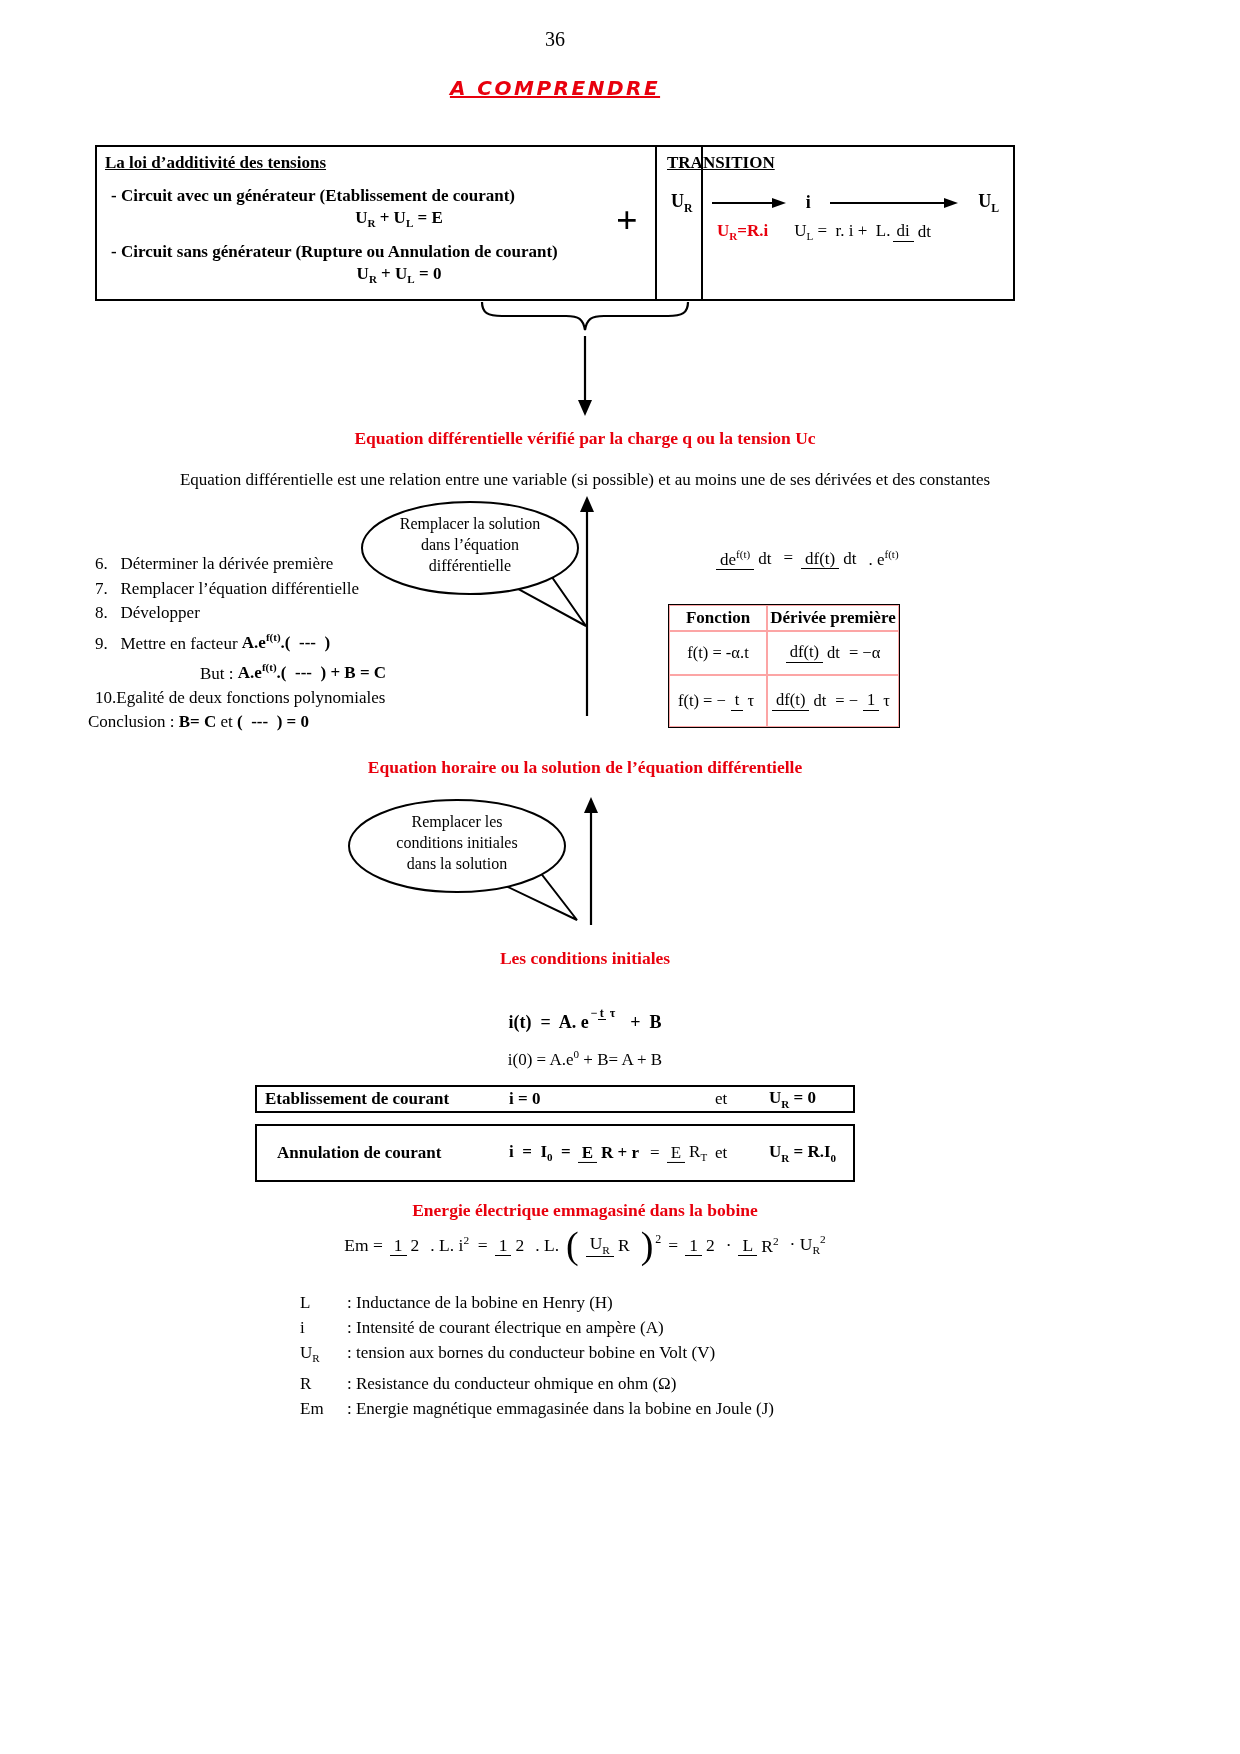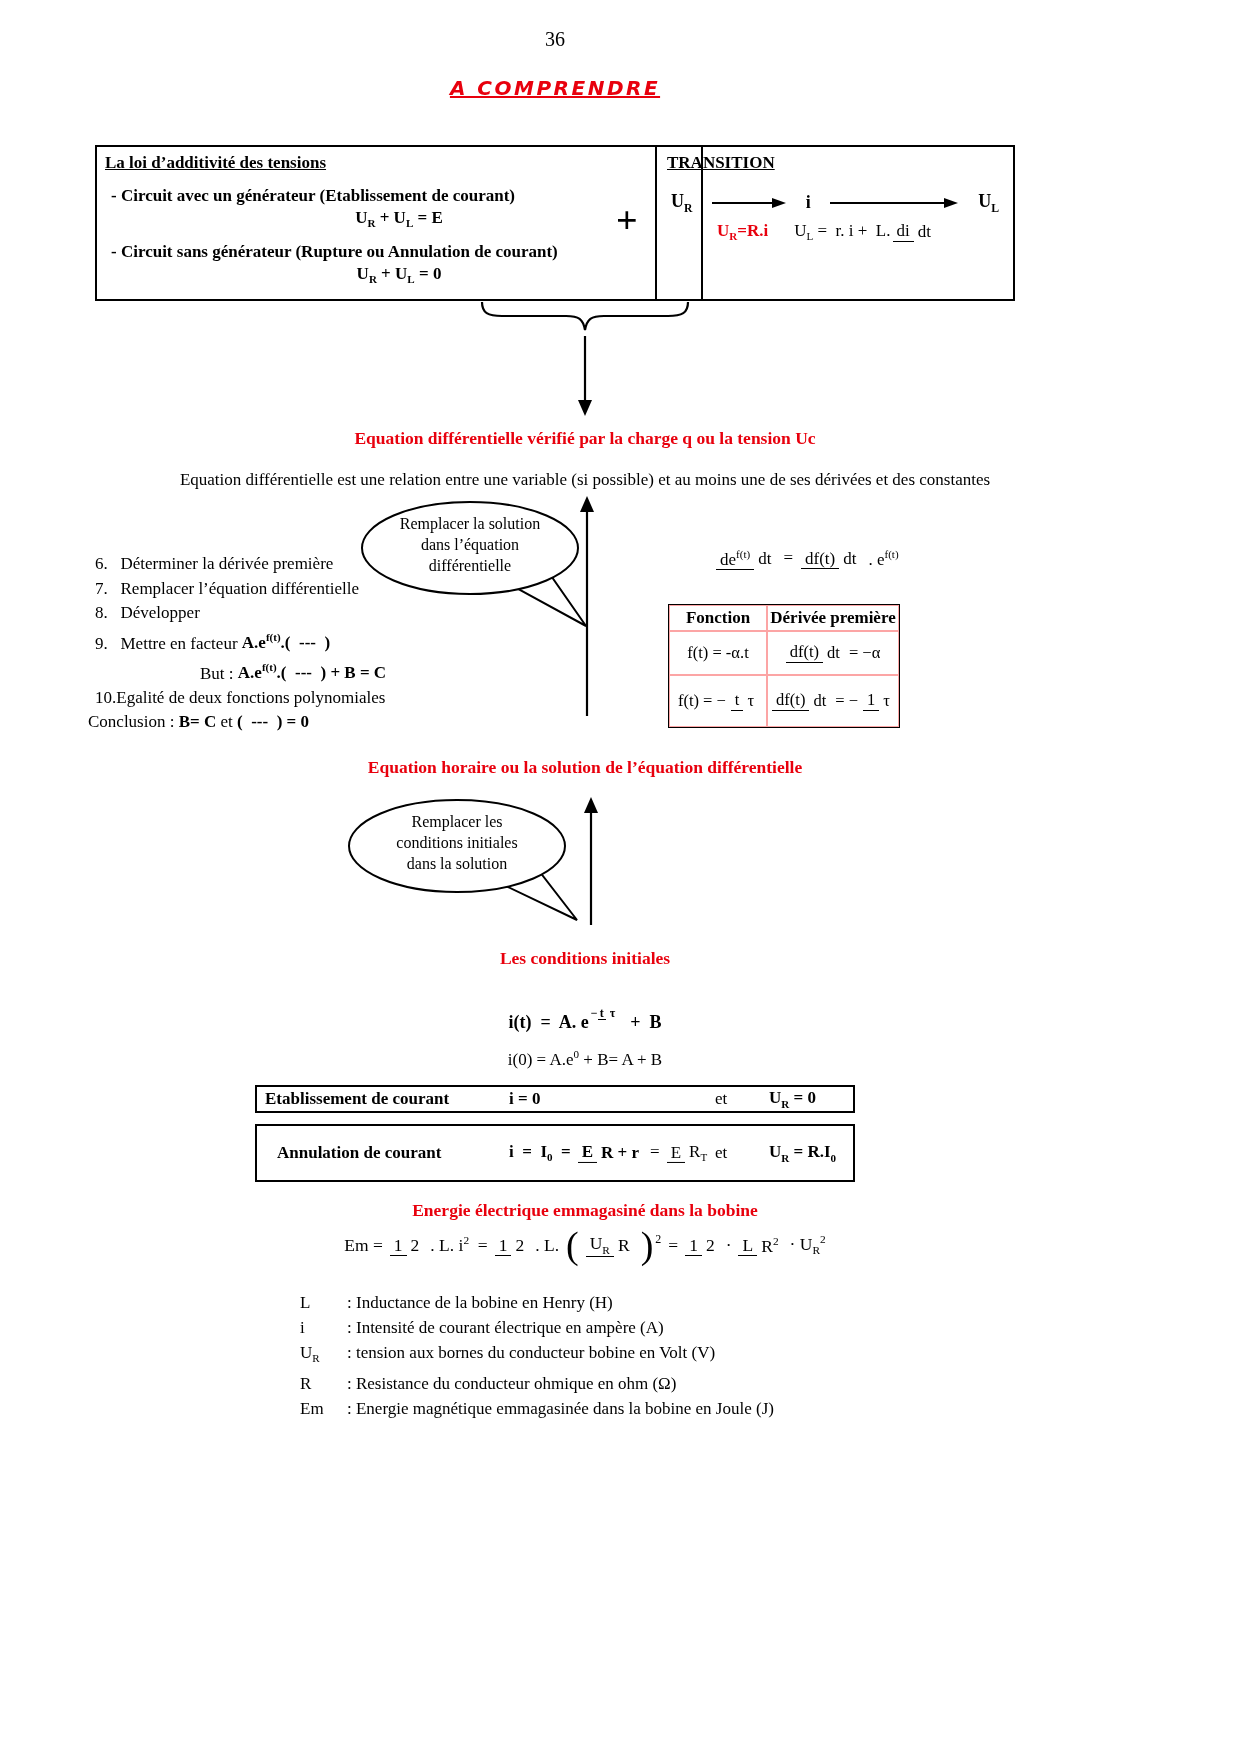--- a/index.html
+++ b/index.html
@@ -76,21 +76,21 @@
   .eq-it span { white-space:pre; }
   .expgroup { display:inline-flex; align-items:center; transform:translateY(-9px); font-size:12px; margin:0 2px; }
   .eq-i0 { top:1048px; left:0; width:1170px; text-align:center; font-size:17px; }
 
   .cond-box { border:2px solid #000; left:255px; width:600px; font-size:17px; }
   .box1 { top:1085px; height:28px; }
   .box2 { top:1124px; height:58px; }
   .cond-box > span, .cond-box > div { position:absolute; top:50%; transform:translateY(-50%); white-space:pre; }
   .cb-label1 { left:8px; } .cb-i1 { left:252px; } .cb-et1 { left:458px; } .cb-ur1 { left:512px; }
   .cb-label2 { left:20px; } .cb-et2 { left:458px; } .cb-ur2 { left:512px; }
-  .cb-ieq { left:252px; display:inline-flex; align-items:flex-start; gap:7px; }
+  .cb-ieq { left:252px; display:inline-flex; align-items:center; gap:7px; }
 
   .energy-formula { top:1228px; left:0; width:1170px; display:flex; justify-content:center;
                     align-items:center; gap:7px; font-size:17.5px; }
   .energy-formula span { white-space:pre; }
   .bigparen { font-size:38px; line-height:0.9; }
   .paren-exp { font-size:12px; align-self:flex-start; margin-left:-5px; margin-top:4px; }
 
   .defs { left:300px; top:1290px; font-size:17px; line-height:25px; }
   .def-row { display:flex; }
   .def-sym { width:47px; flex:0 0 47px; }

